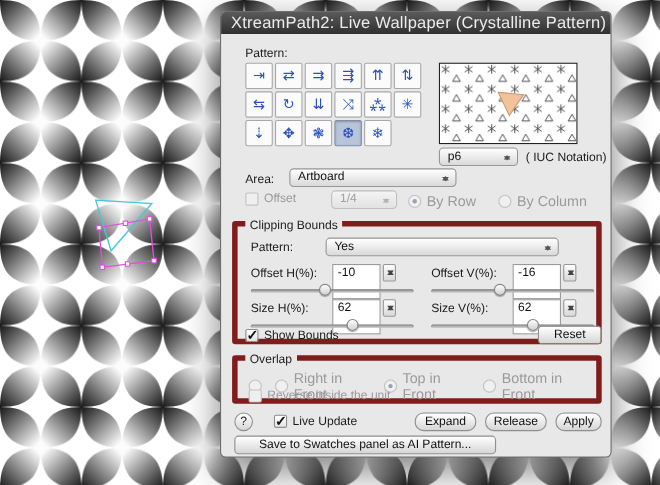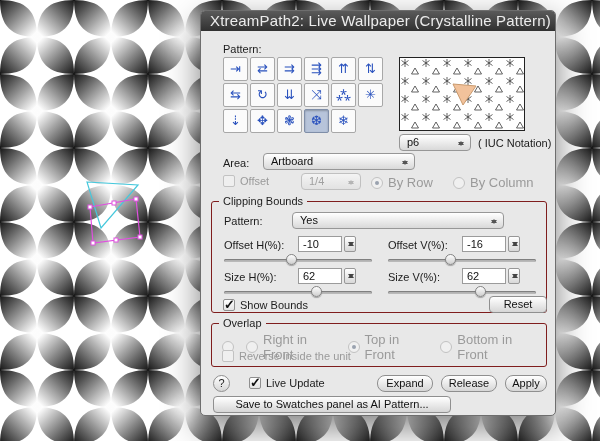--- a/index.html
+++ b/index.html
@@ -33,21 +33,21 @@
   .popup { position:absolute; height:17px; background:linear-gradient(#ffffff,#d9d9d9);
     border:1px solid #979797; border-radius:4px; font-size:11px; line-height:15px;
     padding:0 18px 0 7px; cursor:pointer; color:#111; }
   .popup.dis { color:#a0a0a0; background:linear-gradient(#f4f4f4,#e2e2e2); border-color:#c0c0c0; }
   .popup .arr { position:absolute; right:5px; top:3px; width:7px; height:11px; }
   .popup .arr:before { content:""; position:absolute; top:0; left:0; border:3.5px solid transparent; border-bottom:4px solid #555; }
   .popup .arr:after  { content:""; position:absolute; bottom:0; left:0; border:3.5px solid transparent; border-top:4px solid #555; }
   .popup.dis .arr:before { border-bottom-color:#b5b5b5; } .popup.dis .arr:after { border-top-color:#b5b5b5; }
 
   
-  .tin { position:absolute; height:16px; background:#fff; border:1px solid #9b9b9b;
+  .tin { position:absolute; height:32px; background:#fff; border:1px solid #9b9b9b;
     font-size:11px; line-height:14px; padding:0 4px; color:#111; }
   .stepper { position:absolute; width:12px; height:16px; background:linear-gradient(#fff,#d8d8d8);
     border:1px solid #979797; border-radius:2px; }
   .stepper:before { content:""; position:absolute; left:2.5px; top:2px; border:3px solid transparent; border-bottom:4px solid #444; }
   .stepper:after  { content:""; position:absolute; left:2.5px; bottom:2px; border:3px solid transparent; border-top:4px solid #444; }
 
   
   .slider { position:absolute; height:12px; cursor:pointer; }
   .slider .track { position:absolute; left:0; right:0; top:5px; height:3px; background:#b9b9b9;
     border-radius:2px; box-shadow:inset 0 1px 1px rgba(0,0,0,.35); }
@@ -69,21 +69,21 @@
     border:1px solid #8f8f8f; position:relative; flex:none; }
   .radio.on .dot:after { content:""; position:absolute; left:3px; top:3px; width:4px; height:4px;
     border-radius:50%; background:#4a5a74; }
   .radio .txt { font-size:13px; color:#1c1c1c; }
   .radio.dis .txt { color:#9a9a9a; }
   .radio.dis .dot { border-color:#c2c2c2; background:#f0f0f0; }
   .radio.dis.on .dot:after { background:#9aa2af; }
   .radio.abs { position:absolute; }
 
   
-  .group { position:absolute; border:1px solid #7f1d1d; border-radius:3px; }
+  .group { position:absolute; border:5px solid #7f1d1d; border-radius:3px; }
   .group .legend { position:absolute; top:-7px; left:7px; background:#e8e8e8; padding:0 4px; font-size:11px; color:#1c1c1c; }
 
   
   .btn { position:absolute; height:17px; background:linear-gradient(#ffffff,#d6d6d6);
     border:1px solid #8f8f8f; border-radius:8px; font-size:11px; line-height:15px;
     text-align:center; cursor:pointer; color:#111; }
   .help { position:absolute; width:17px; height:17px; border-radius:50%;
     background:linear-gradient(#fff,#d6d6d6); border:1px solid #8f8f8f; text-align:center;
     line-height:15px; font-size:11px; cursor:pointer; }
 </style>

